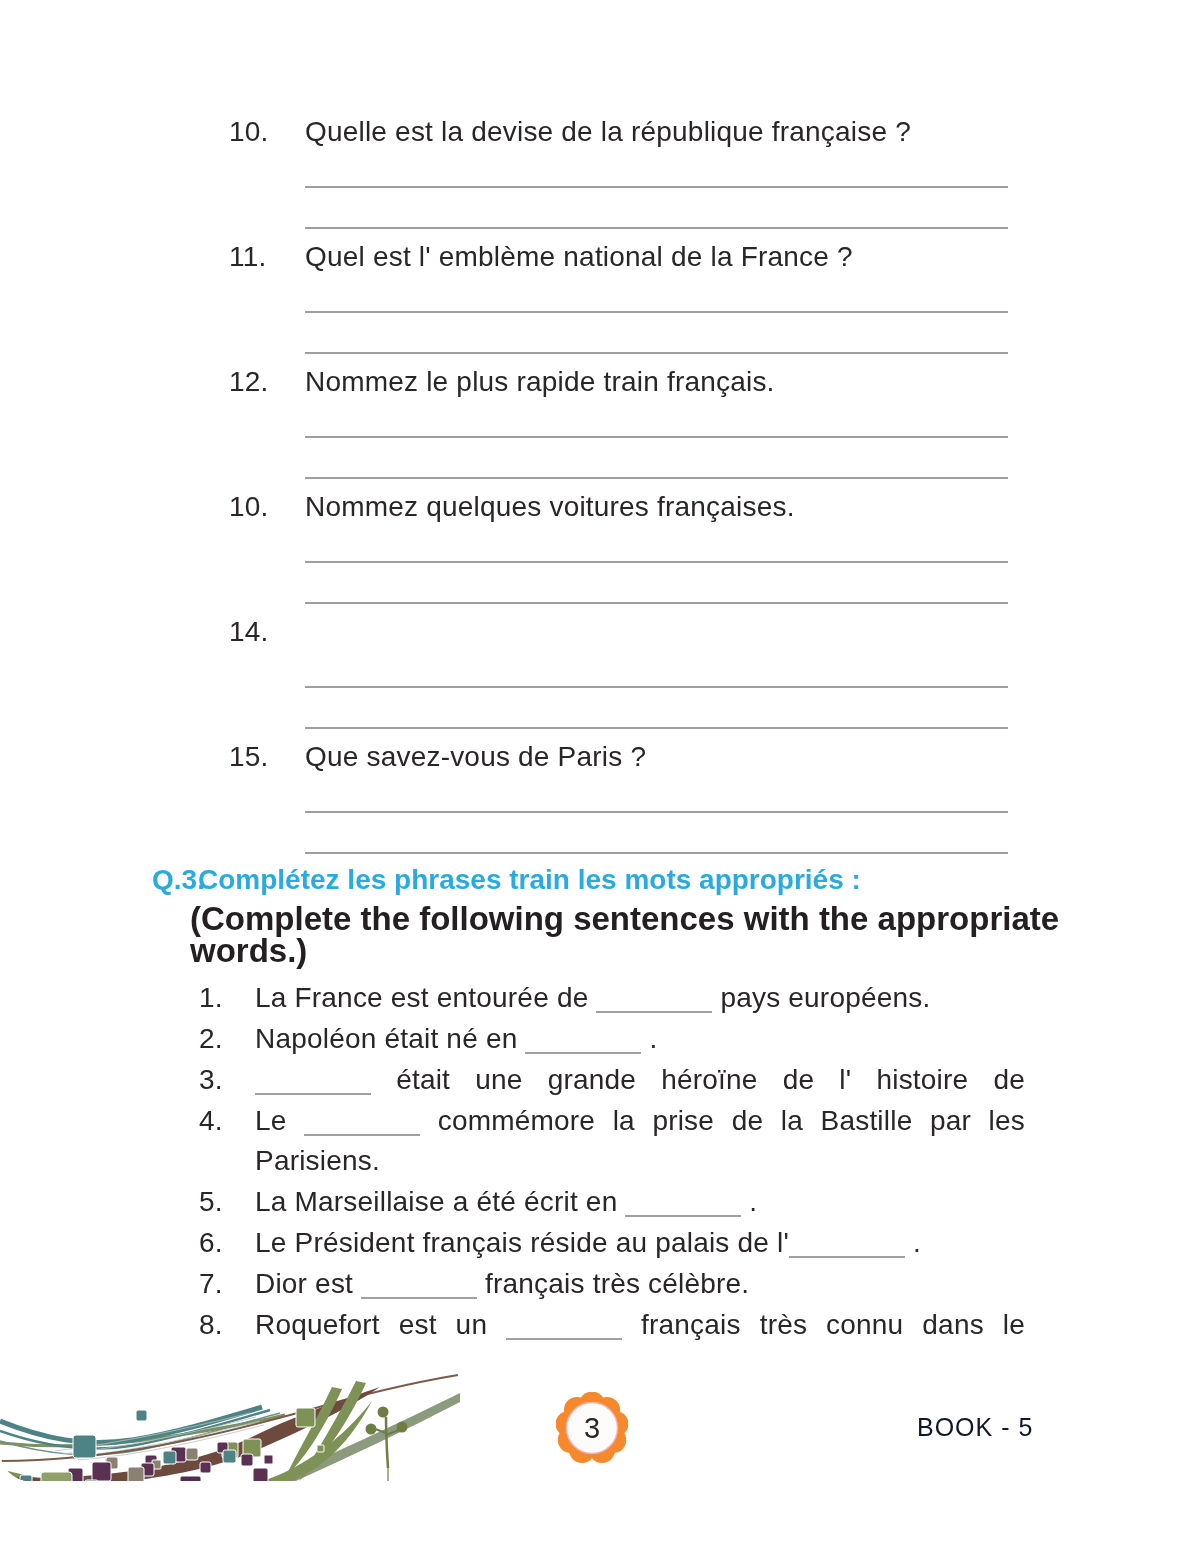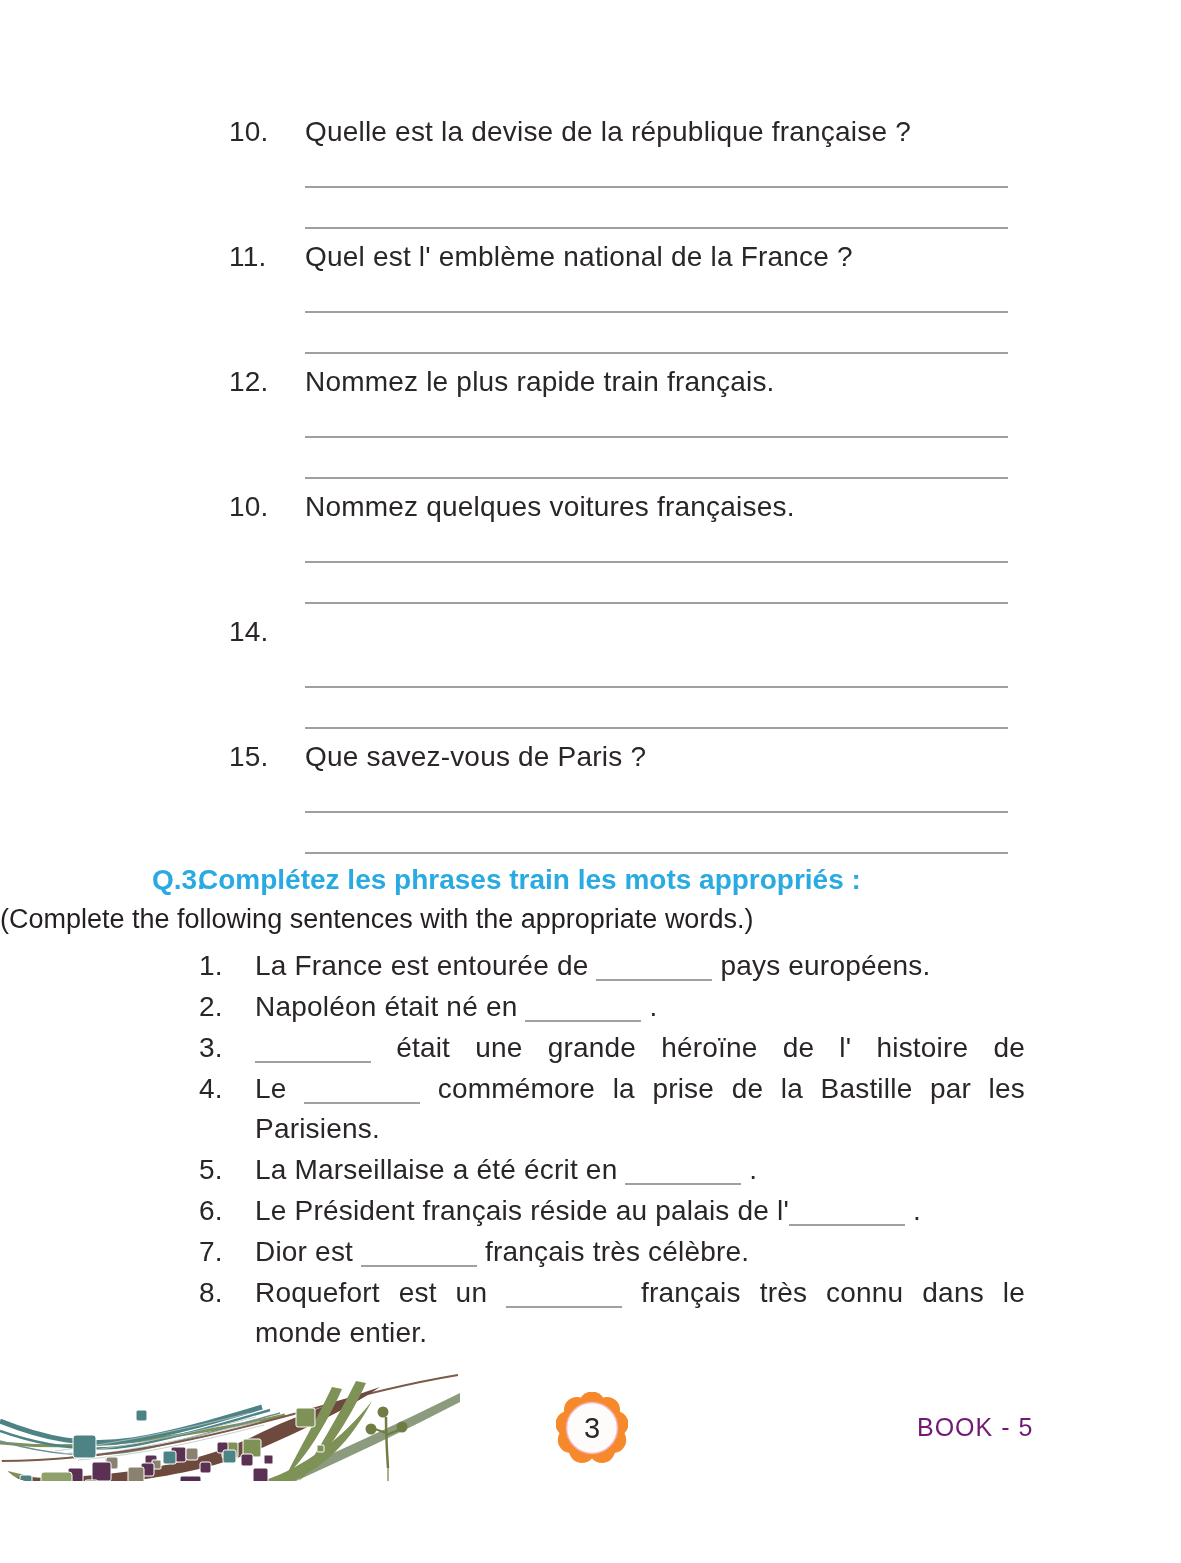--- a/index.html
+++ b/index.html
@@ -15,40 +15,40 @@
   .qrow { display:flex; padding-left:229px; font-size:28px; line-height:31px; letter-spacing:0.2px; }
   .qnum { width:76px; flex:none; }
   .qtext { flex:none; max-width:800px; }
   .ansline { margin-left:305px; width:703px; height:41px; border-bottom:2px solid #9f9f9f; }
 
   
   .sec { position:absolute; top:864px; left:0; right:0; }
   .sec-head { display:flex; padding-left:152px; font-size:28px; font-weight:bold; line-height:32px; }
   .sec-label { width:46px; flex:none; }
   .sec-title { flex:none; }
-  .sec-sub { margin-top:7px; font-size:27px; font-weight:normal; line-height:32px; color:#241f20; }
+  .sec-sub { padding-left:190px; margin-top:7px; font-size:33px; font-weight:bold; line-height:32px; color:#241f20; }
   .items { margin-top:11px; }
   .item { display:flex; padding-left:199px; font-size:28px; line-height:40px; letter-spacing:0.2px; margin-bottom:1px; }
   .inum { width:56px; flex:none; }
   .itext { width:770px; flex:none; }
   .line.just { text-align:justify; text-align-last:justify; }
   .blank {
     display:inline-block; width:116px; height:1em;
     border-bottom:2px solid #a0a0a0; vertical-align:-6px;
   }
 
   
   .deco { position:absolute; left:0; top:1373px; }
   .flower { position:absolute; left:556px; top:1392px; width:72px; height:72px; }
   .flower svg { position:absolute; inset:0; }
   .pnum {
     position:absolute; inset:0; display:flex; align-items:center; justify-content:center;
     font-size:29px; color:#2b2627;
   }
-  .book { position:absolute; left:917px; top:1413px; font-size:25px; letter-spacing:1px; color:#701a75; }
+  .book { position:absolute; left:917px; top:1413px; font-size:25px; letter-spacing:1px; color:#0f172a; }
 </style>
 </head>
 <body>
 
 <div class="page">
 
   <section class="questions" id="questions">
       <div class="qblock">
         <div class="qrow">
           <span class="qnum">10.</span>
@@ -145,21 +145,20 @@
         <div class="item">
           <span class="inum">7.</span>
           <div class="itext">
             <div class="line">Dior est <span class="blank"></span> français très célèbre.</div>
           </div>
         </div>
         <div class="item">
           <span class="inum">8.</span>
           <div class="itext">
             <div class="line just">Roquefort est un <span class="blank"></span> français très connu dans le</div>
-            <div class="line">monde entier.</div>
           </div>
         </div>
       </div>
   </section>
 
   <svg class="deco" width="460" height="190" viewBox="0 0 460 190">
     <g stroke="#dde1d6" stroke-width="0.8" opacity="0.7">
       <path d="M60,160 L210,112" fill="none"></path>
         <path d="M88,164 L238,116" fill="none"></path>
       <path d="M116,168 L266,120" fill="none"></path>

